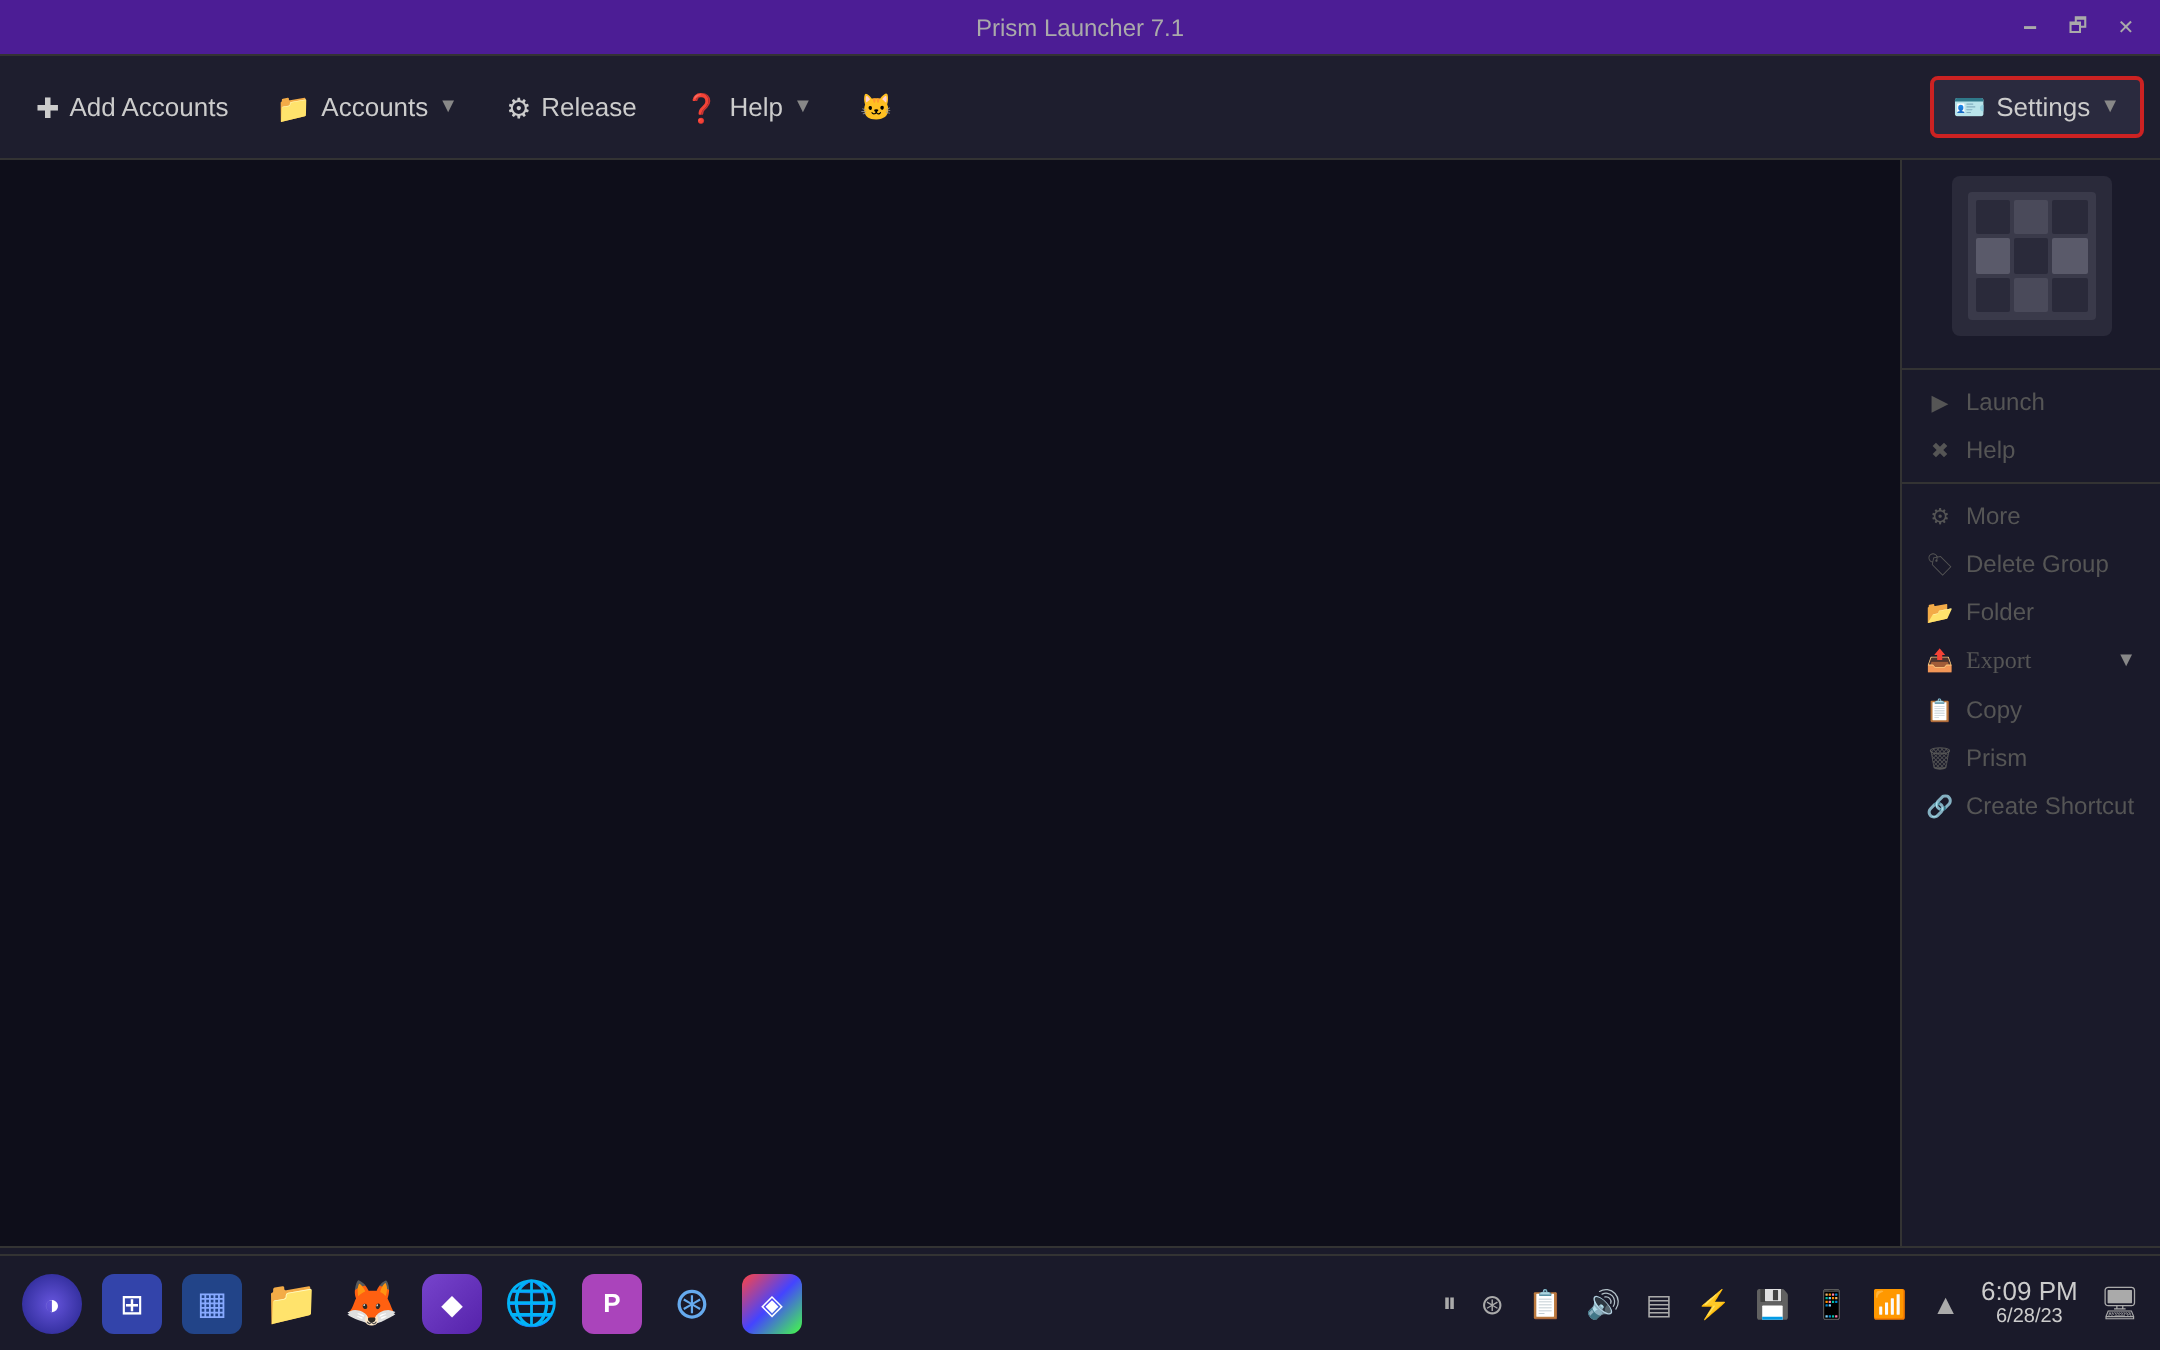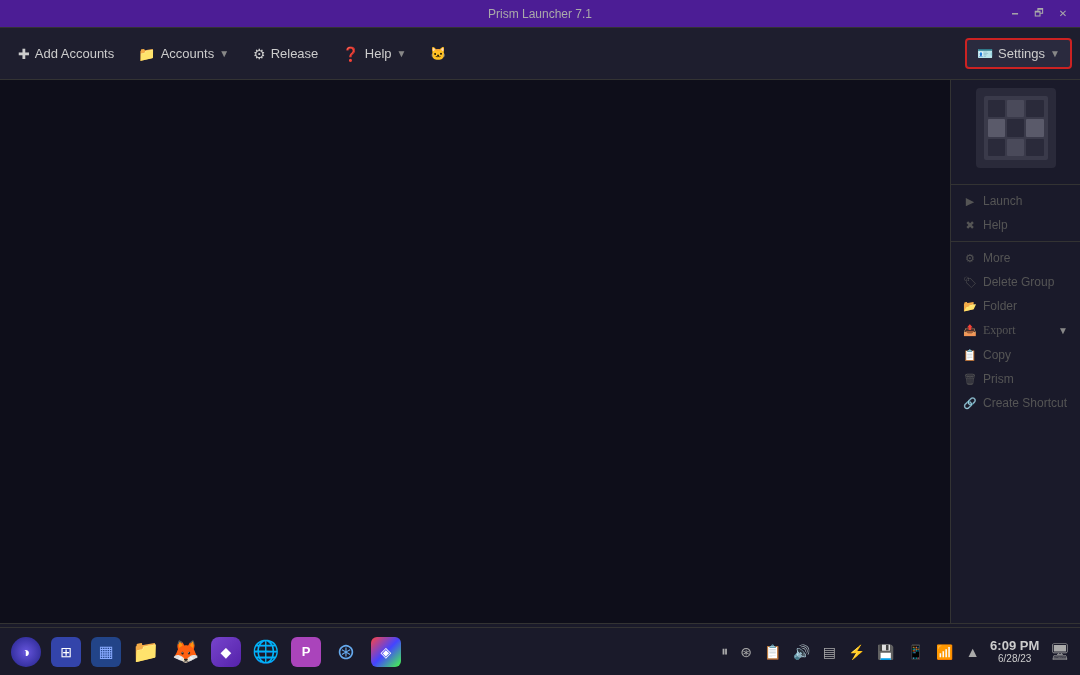--- a/index.html
+++ b/index.html
@@ -266,21 +266,21 @@
     .clock-area {
       display: flex;
       flex-direction: column;
       align-items: center;
       line-height: 1.2;
       font-size: 12px;
       color: #ccc;
       min-width: 50px;
       cursor: pointer;
     }
-    .clock-time { font-size: 13px; font-weight: bold; }
+    .clock-time { font-size: 13px; font-weight: normal; }
     .clock-date { font-size: 10px; text-align: center; }
   </style>
 </head>
 <body>
 
 <div id="title-bar">
   <span class="title">Prism Launcher 7.1</span>
   <div class="window-controls">
     <div class="wc-btn">🗕</div>
     <div class="wc-btn">🗗</div>

